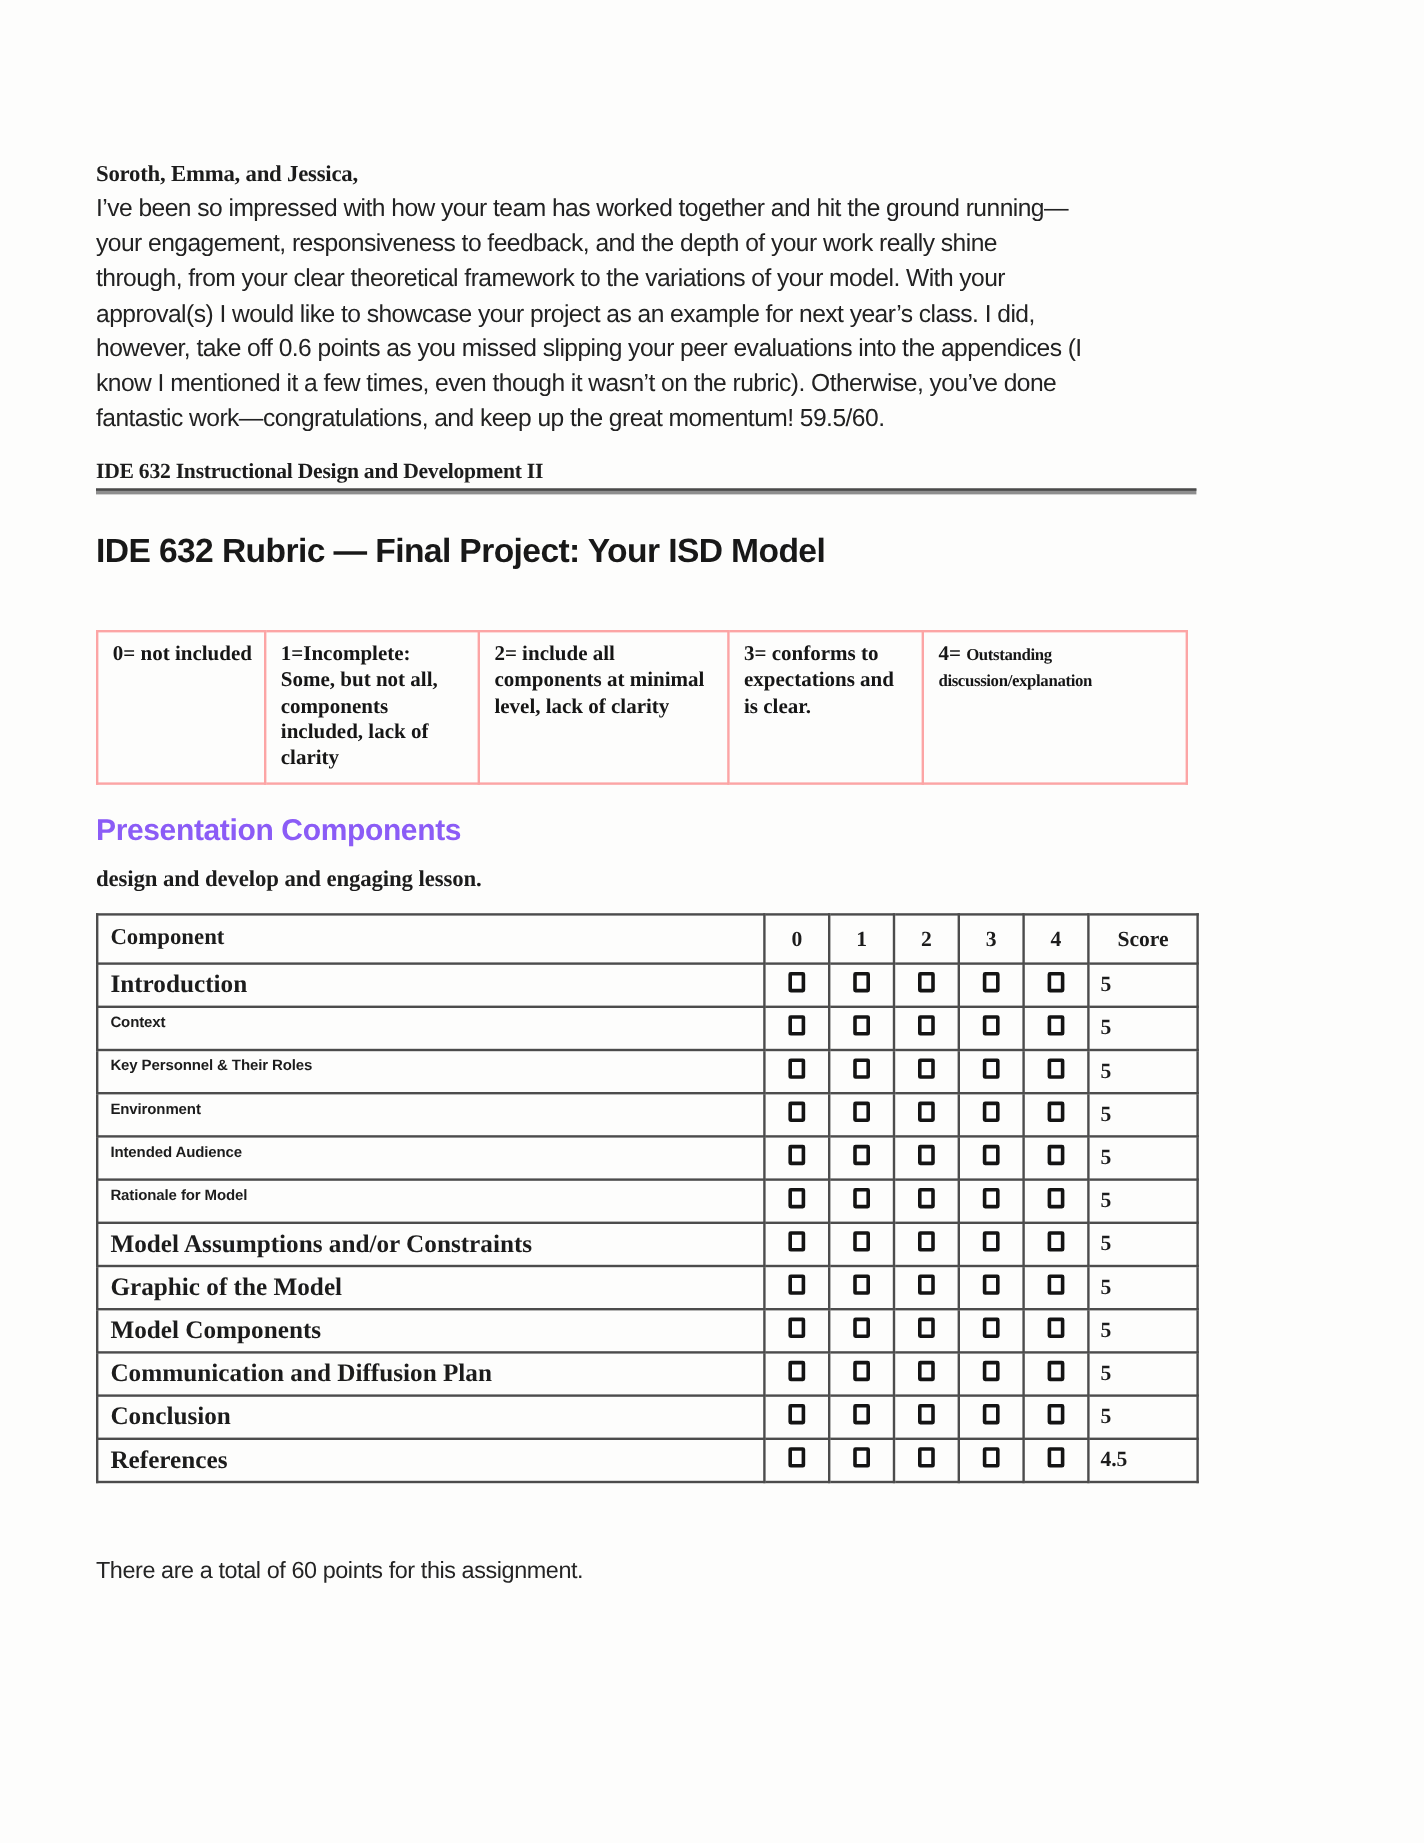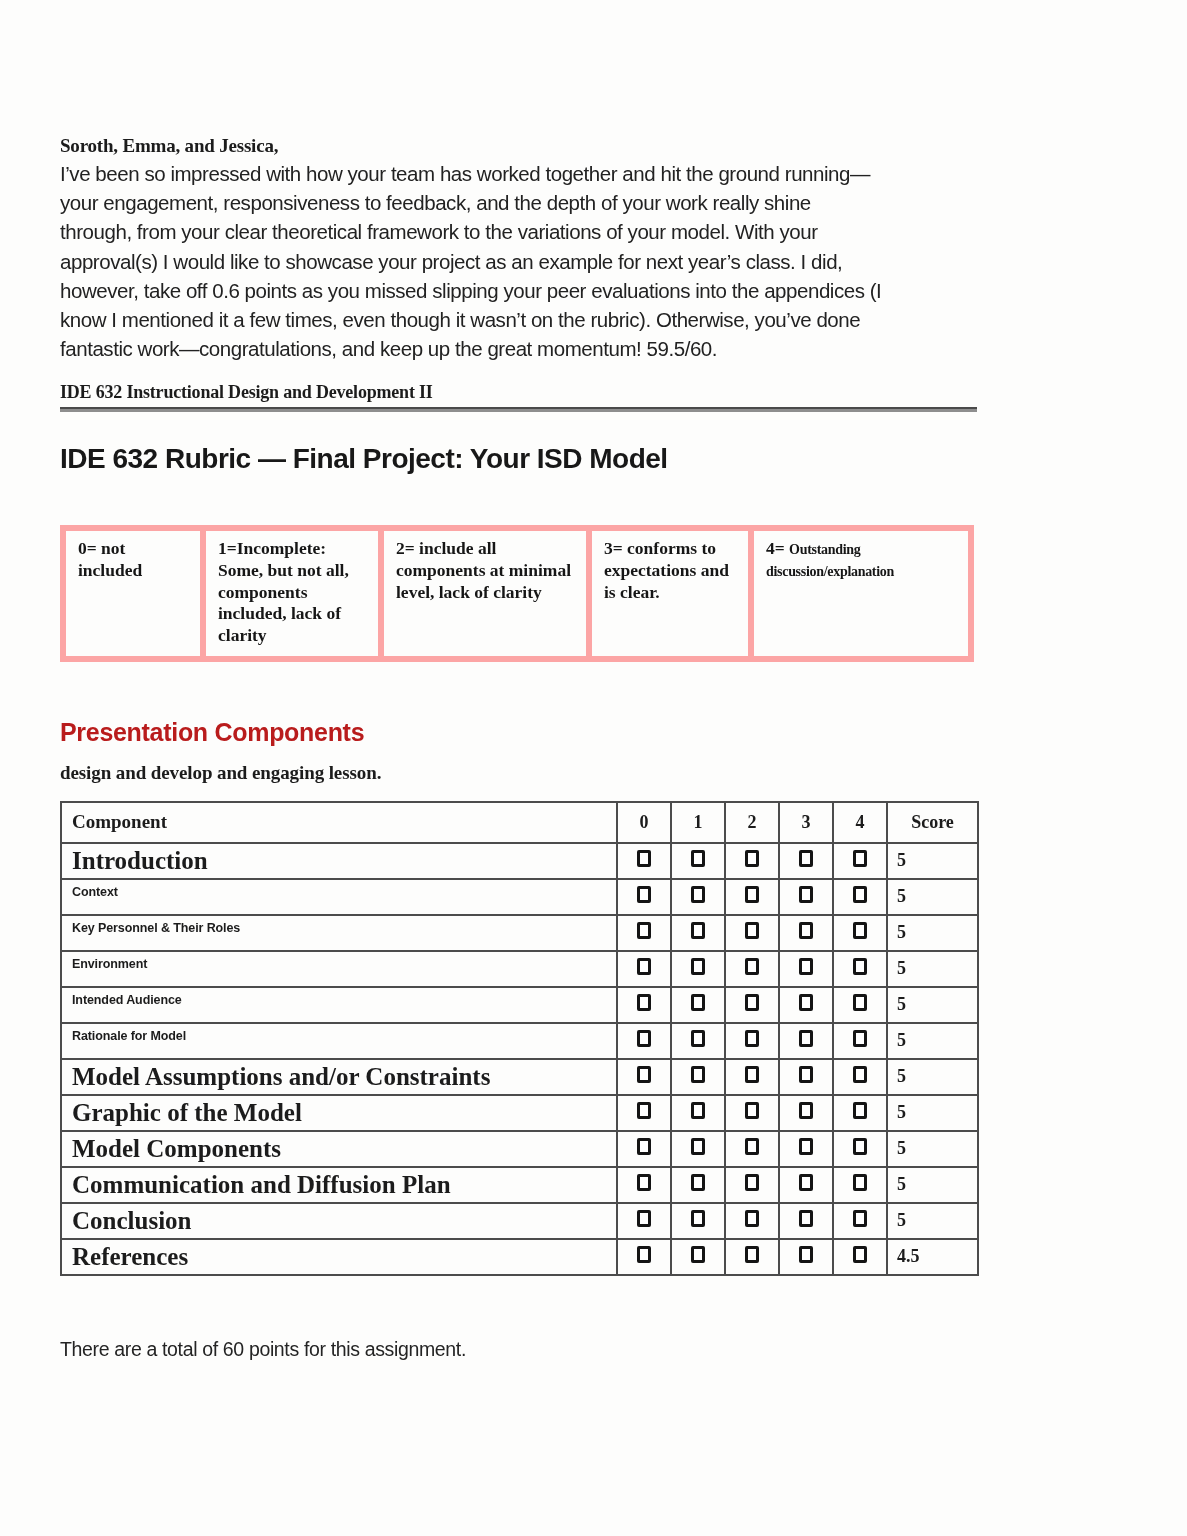--- a/index.html
+++ b/index.html
@@ -4,21 +4,21 @@
 <style>
   html,body { margin:0; padding:0; background:#ffffff; }
   .page {
     position:relative;
     width:1187px; height:1536px;
     background:#fdfdfc;
     overflow:hidden;
     color:#1c1c1c;
     font-family:"Liberation Sans", sans-serif;
   }
-  .content { padding:132px 130px 0 60px; width:917px; }
+  .content { padding:132px 130px 0 80px; width:917px; }
 
   .greeting {
     margin:0;
     font-family:"Liberation Serif", serif;
     font-weight:bold;
     font-size:19px; line-height:27px;
     letter-spacing:-0.2px;
   }
   .intro-line {
     font-size:20.5px; line-height:29.2px;
@@ -53,36 +53,36 @@
 
   .scale-table {
     margin-top:50px;
     width:908px;
     font-family:"Liberation Serif", serif;
     font-weight:bold;
     font-size:17.5px; line-height:1.24;
     color:#161616;
   }
   .scale-table td {
-    border:6px solid #fca5a5;
+    border:2px solid #fca5a5;
     vertical-align:top;
     padding:7px 10px 9px 12px;
   }
   .scale-sans {
     font-family:Liberation Serif, serif;
     font-size:14px;
     letter-spacing:-0.3px;
   }
 
   .section-heading {
-    margin:56px 0 0 0;
+    margin:24px 0 0 0;
     font-size:25px; line-height:29px;
     font-weight:bold;
     letter-spacing:-0.3px;
-    color:#b91c1c;
+    color:#8b5cf6;
   }
   .desc { margin-top:13px; }
   .desc-line {
     font-family:"Liberation Serif", serif;
     font-weight:bold;
     font-size:19px; line-height:25px;
     letter-spacing:-0.1px;
   }
 
   .comp-table {
@@ -97,21 +97,21 @@
     font-weight:bold; font-size:19px;
     text-align:left; padding-left:10px;
   }
   .head-num, .head-score {
     font-family:"Liberation Serif", serif;
     font-weight:bold; font-size:18px;
     text-align:center;
   }
   .label-serif {
     font-family:"Liberation Serif", serif;
-    font-weight:bold; font-size:25px;
+    font-weight:bold; font-size:21px;
     vertical-align:middle;
     padding-left:10px;
     margin-top:32px;
   }
   .label-sans {
     font-family:"Liberation Sans", sans-serif;
     font-weight:bold; font-size:12.5px;
     vertical-align:top;
     padding:5px 0 0 10px;
     letter-spacing:-0.1px;

